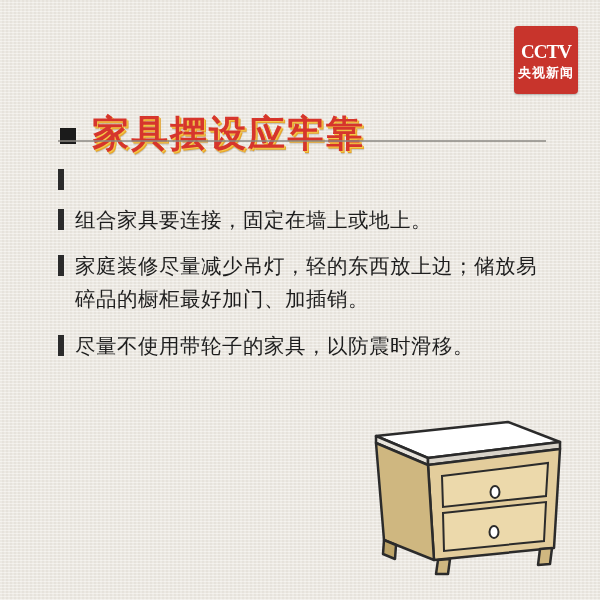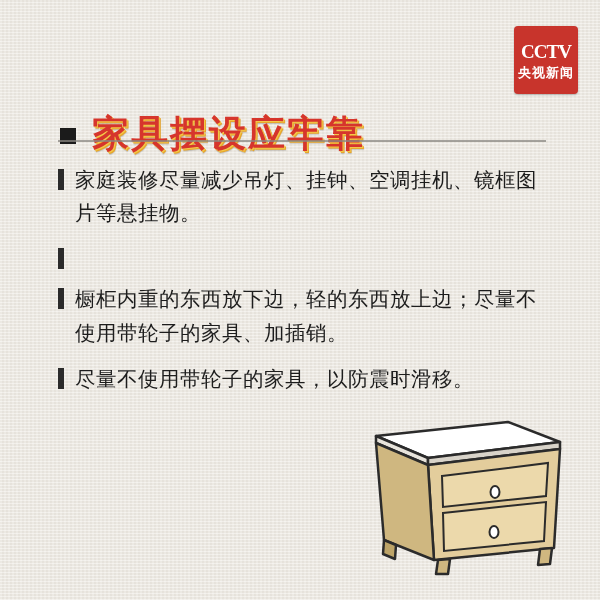--- a/index.html
+++ b/index.html
@@ -168,28 +168,28 @@
   <div id="title-row">
     <div id="title-bullet"></div>
     <div id="title-text">家具摆设应牢靠</div>
   </div>
 
   <div id="divider"></div>
 
   <div id="list">
     <div class="item">
       <div class="item-bar"></div>
-      <div class="item-text">家庭装修尽量减少吊灯、挂钟、空调挂机、镜框图片等悬挂物。</div>
-    </div>
-    <div class="item">
-      <div class="item-bar"></div>
-    </div>
-    <div class="item">
-      <div class="item-bar"></div>
-      <div class="item-text">橱柜内重的东西放下边，轻的东西放上边；尽量不使用带轮子的家具、加插销。</div>
+    </div>
+    <div class="item">
+      <div class="item-bar"></div>
+      <div class="item-text">组合家具要连接，固定在墙上或地上。</div>
+    </div>
+    <div class="item">
+      <div class="item-bar"></div>
+      <div class="item-text">家庭装修尽量减少吊灯，轻的东西放上边；储放易碎品的橱柜最好加门、加插销。</div>
     </div>
     <div class="item">
       <div class="item-bar"></div>
       <div class="item-text">尽量不使用带轮子的家具，以防震时滑移。</div>
     </div>
   </div>
 
   <div id="furniture">
     <svg width="210" height="170" viewBox="0 0 210 170" xmlns="http://www.w3.org/2000/svg">
 

